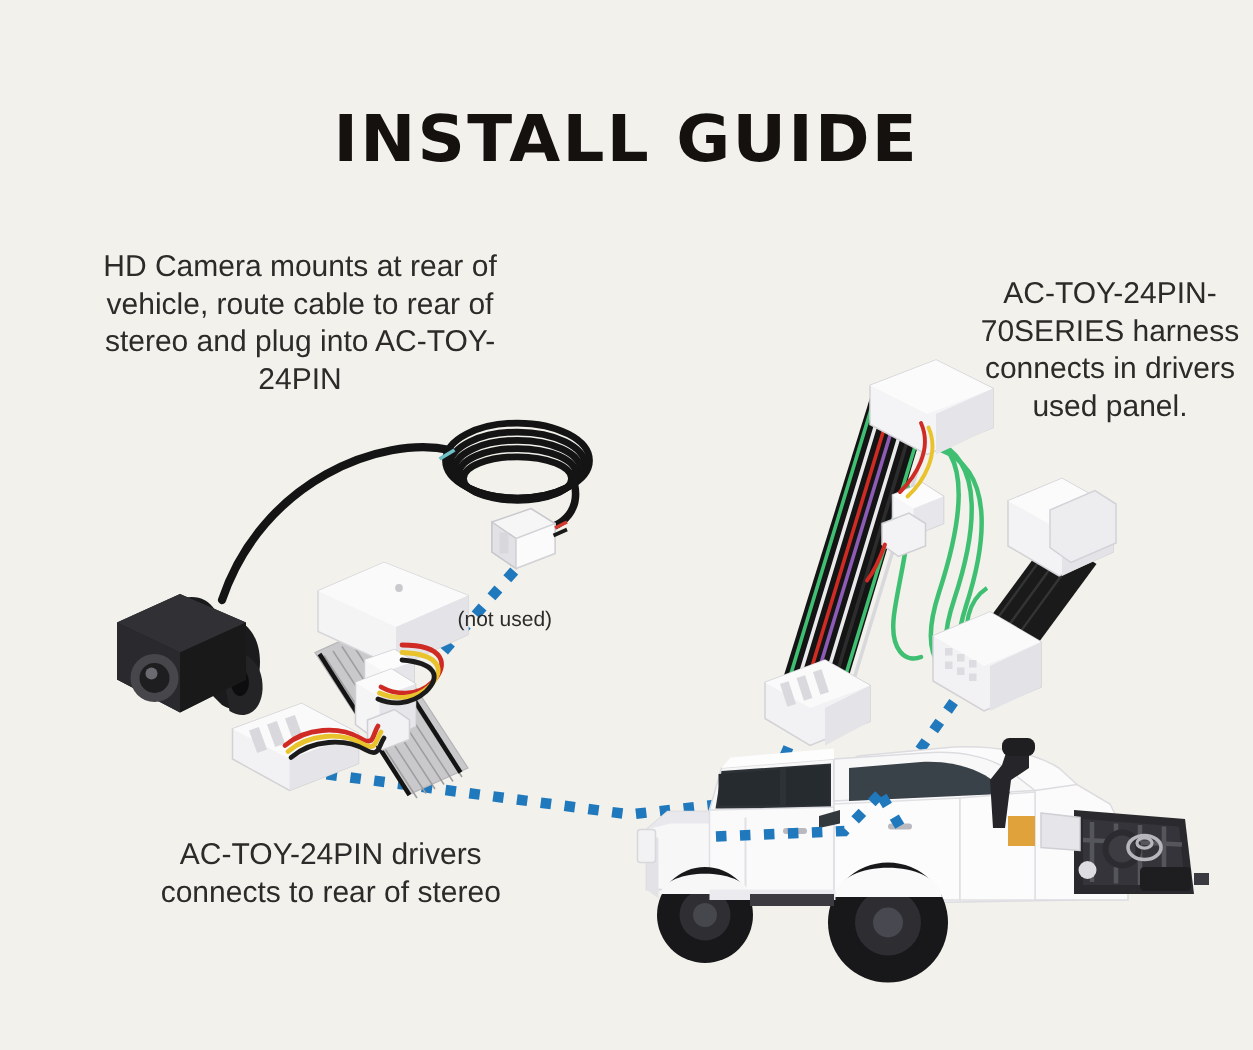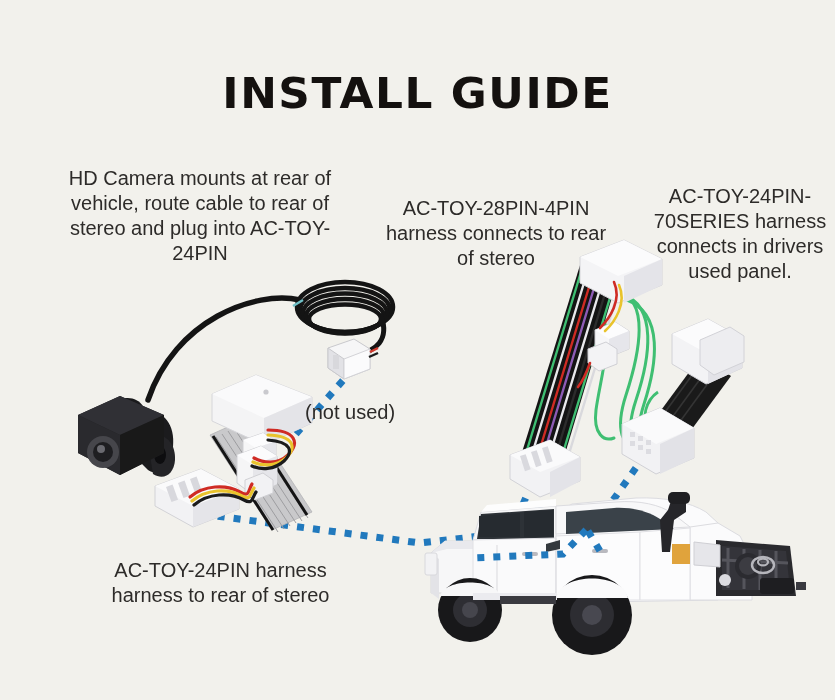--- a/index.html
+++ b/index.html
@@ -23,21 +23,21 @@
   
   .caption{
     position:absolute;text-align:center;
     font-size:20px;line-height:25px;color:#2d2b29;
     font-family:"Liberation Sans","DejaVu Sans",sans-serif;
   }
   #cap-camera{left:60px;top:166px;width:280px;}
   #cap-28pin{left:381px;top:196px;width:230px;}
   #cap-24pin70{left:645px;top:184px;width:190px;}
   #cap-24pin{left:93px;top:558px;width:255px;}
-  #cap-notused{left:305px;top:400px;width:100px;text-align:left;font-size:20px;}
+  #cap-notused{left:305px;top:400px;width:100px;text-align:left;font-size:14px;}
 
   
   .layer{position:absolute;left:0;top:0;width:835px;height:700px;}
   .layer.art{pointer-events:none;}
 </style>
 </head>
 <body>
 
 <div id="stage">
 
@@ -326,18 +326,17 @@
   </svg>
 
   <svg class="layer" viewBox="0 0 835 700">
     <g stroke="#2179bd" stroke-width="7" fill="none" stroke-dasharray="7 9">
       <path d="M586 530 L563 554 L470 558"></path>
       <path d="M588 531 L600 551"></path>
     </g>
   </svg>
 
   <div class="caption" id="cap-camera">HD Camera mounts at rear of vehicle, route cable to rear of stereo and plug into AC-TOY-24PIN</div>
-  <div class="caption" id="cap-28pin">AC-TOY-28PIN-4PIN harness connects to rear of stereo</div>
   <div class="caption" id="cap-24pin70">AC-TOY-24PIN-70SERIES harness connects in drivers used panel.</div>
-  <div class="caption" id="cap-24pin">AC-TOY-24PIN harness harness to rear of stereo</div>
+  <div class="caption" id="cap-24pin">AC-TOY-24PIN drivers connects to rear of stereo</div>
   <div class="caption" id="cap-notused">(not used)</div>
 
 </div>
 
 </body></html>

